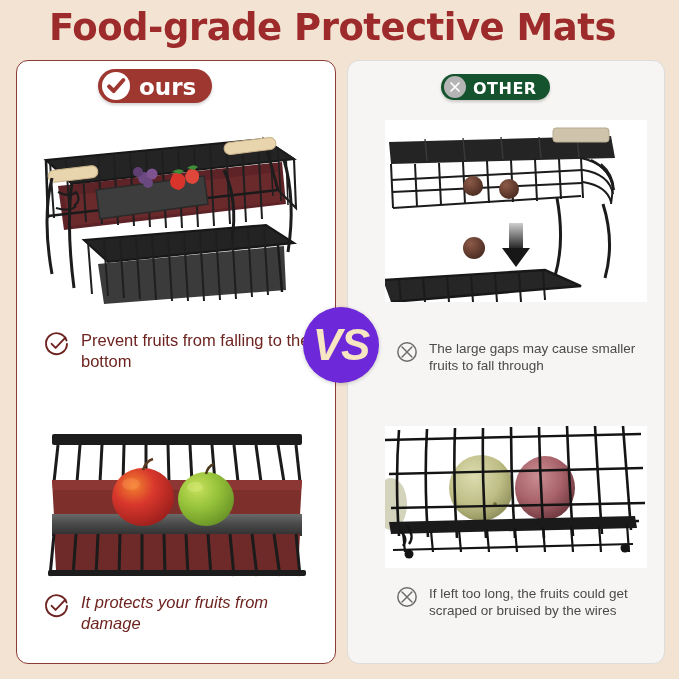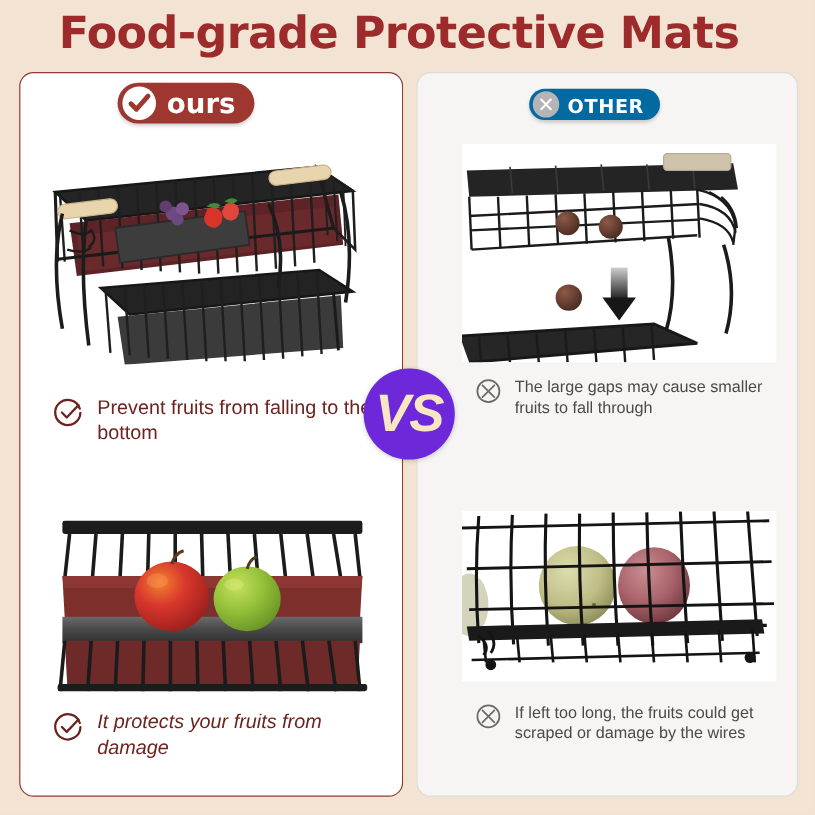--- a/index.html
+++ b/index.html
@@ -49,21 +49,21 @@
     border-radius:999px;
     padding:3px 16px 3px 4px;
     box-shadow:0 2px 3px rgba(0,0,0,.18);
   }
   .badge-ours{
     left:98px;top:69px;
     background:#9e3730;
   }
   .badge-other{
     left:441px;top:74px;
-    background:#0369a1;
+    background:#14532d;
     padding:2px 13px 2px 3px;
   }
   .badge-mark{
     width:28px;height:28px;border-radius:50%;
     display:flex;align-items:center;justify-content:center;
     flex:0 0 auto;
   }
   .badge-ours .badge-mark{background:#ffffff;}
   .badge-other .badge-mark{background:#b5b5b5;width:22px;height:22px;}
   .badge-label{
@@ -84,21 +84,21 @@
   .ph-bl{left:28px;top:418px;width:298px;height:160px;}
   .ph-tr{left:385px;top:120px;width:262px;height:182px;background:#fff;}
   .ph-br{left:385px;top:426px;width:262px;height:142px;background:#fff;}
 
   
   .bullet{
     position:absolute;display:flex;align-items:flex-start;
   }
   .b-tl{left:44px;top:330px;width:272px;}
   .b-bl{left:44px;top:592px;width:272px;font-style:italic;}
-  .b-tr{left:396px;top:314px;width:252px;}
+  .b-tr{left:396px;top:340px;width:252px;}
   .b-br{left:396px;top:585px;width:252px;}
   .bullet-icon{flex:0 0 auto;margin-top:1px;}
   .bullet-text{
     margin-left:11px;
     font-size:15.5px;
     line-height:19px;
   }
   .b-tl .bullet-text,.b-bl .bullet-text{
     color:#6d2420;font-size:16.5px;line-height:21px;
   }
@@ -494,19 +494,19 @@
     </svg>
   </div>
 
   <div class="bullet b-br">
     <span class="bullet-icon">
       <svg width="22" height="22" viewBox="0 0 24 24" aria-hidden="true">
         <circle cx="12" cy="12" r="10" fill="none" stroke="#6b6b6b" stroke-width="1.6"></circle>
         <path d="M6.6 6.6 L17.4 17.4 M17.4 6.6 L6.6 17.4" fill="none" stroke="#6b6b6b" stroke-width="1.6" stroke-linecap="round"></path>
       </svg>
     </span>
-    <span class="bullet-text">If left too long, the fruits could get scraped or damage by the wires</span>
+    <span class="bullet-text">If left too long, the fruits could get scraped or bruised by the wires</span>
   </div>
 
   <div class="vs-gap"></div>
   <div class="vs">VS</div>
 
 </div>
 
 </body></html>

